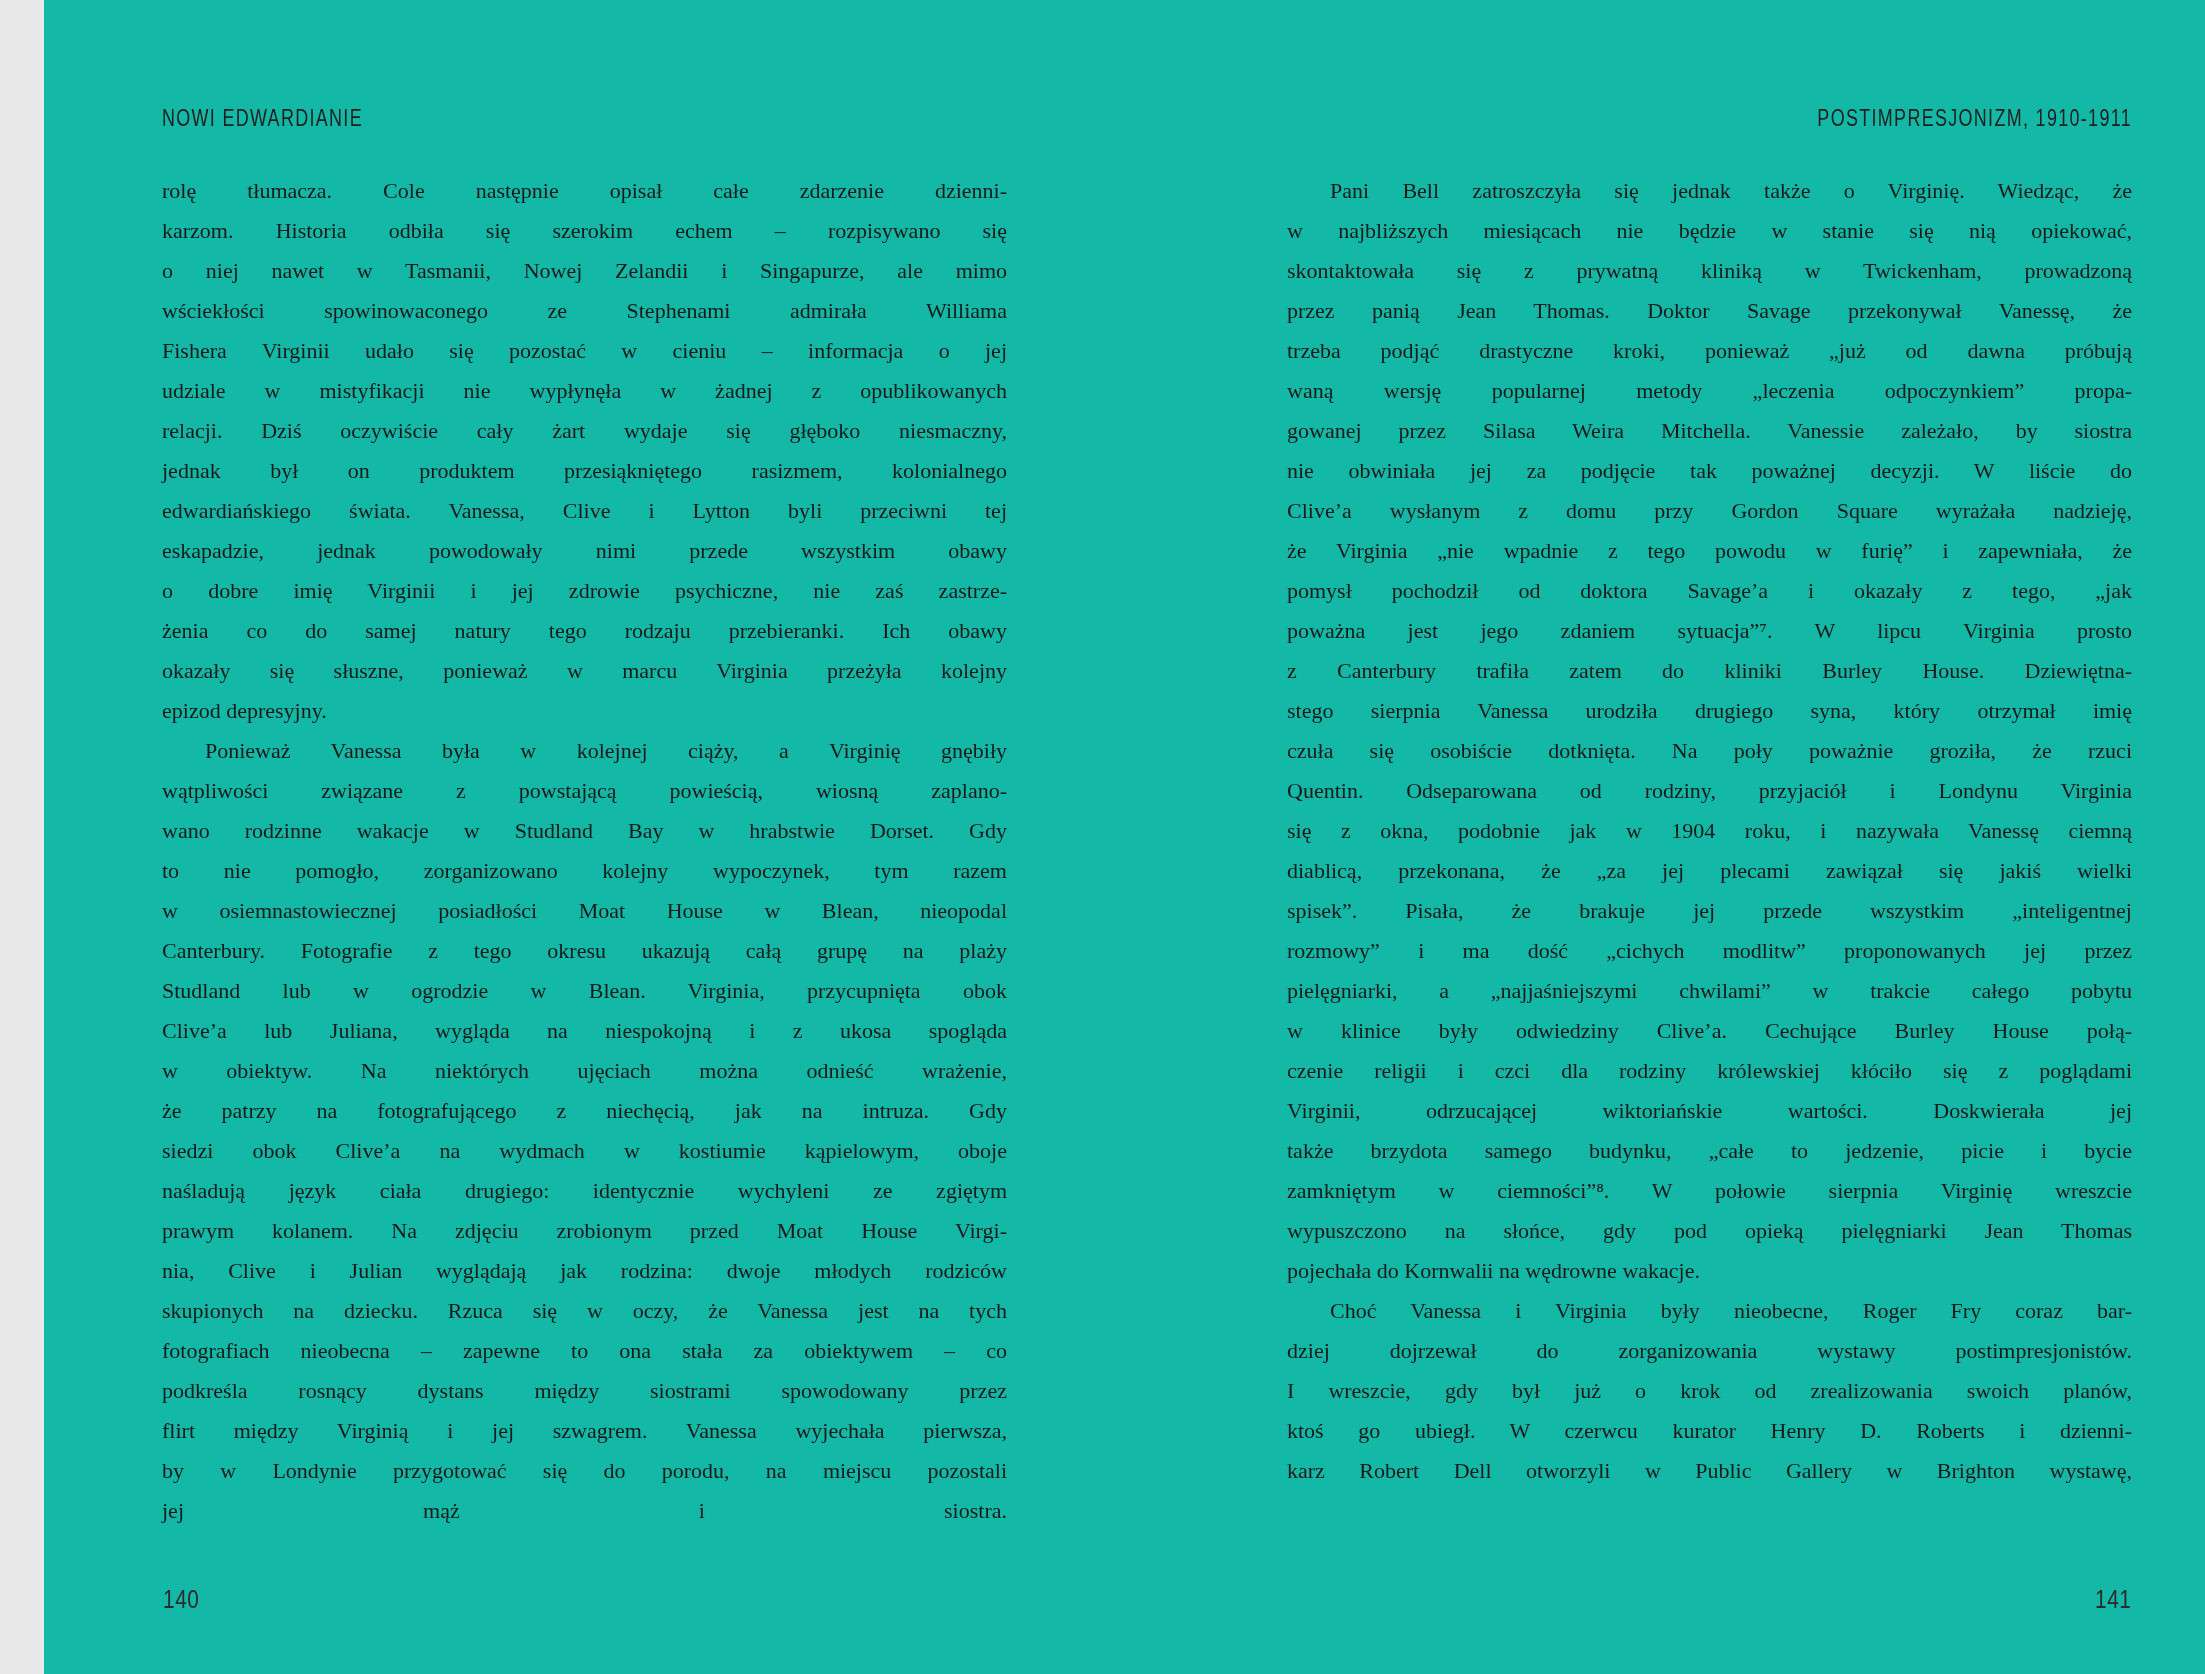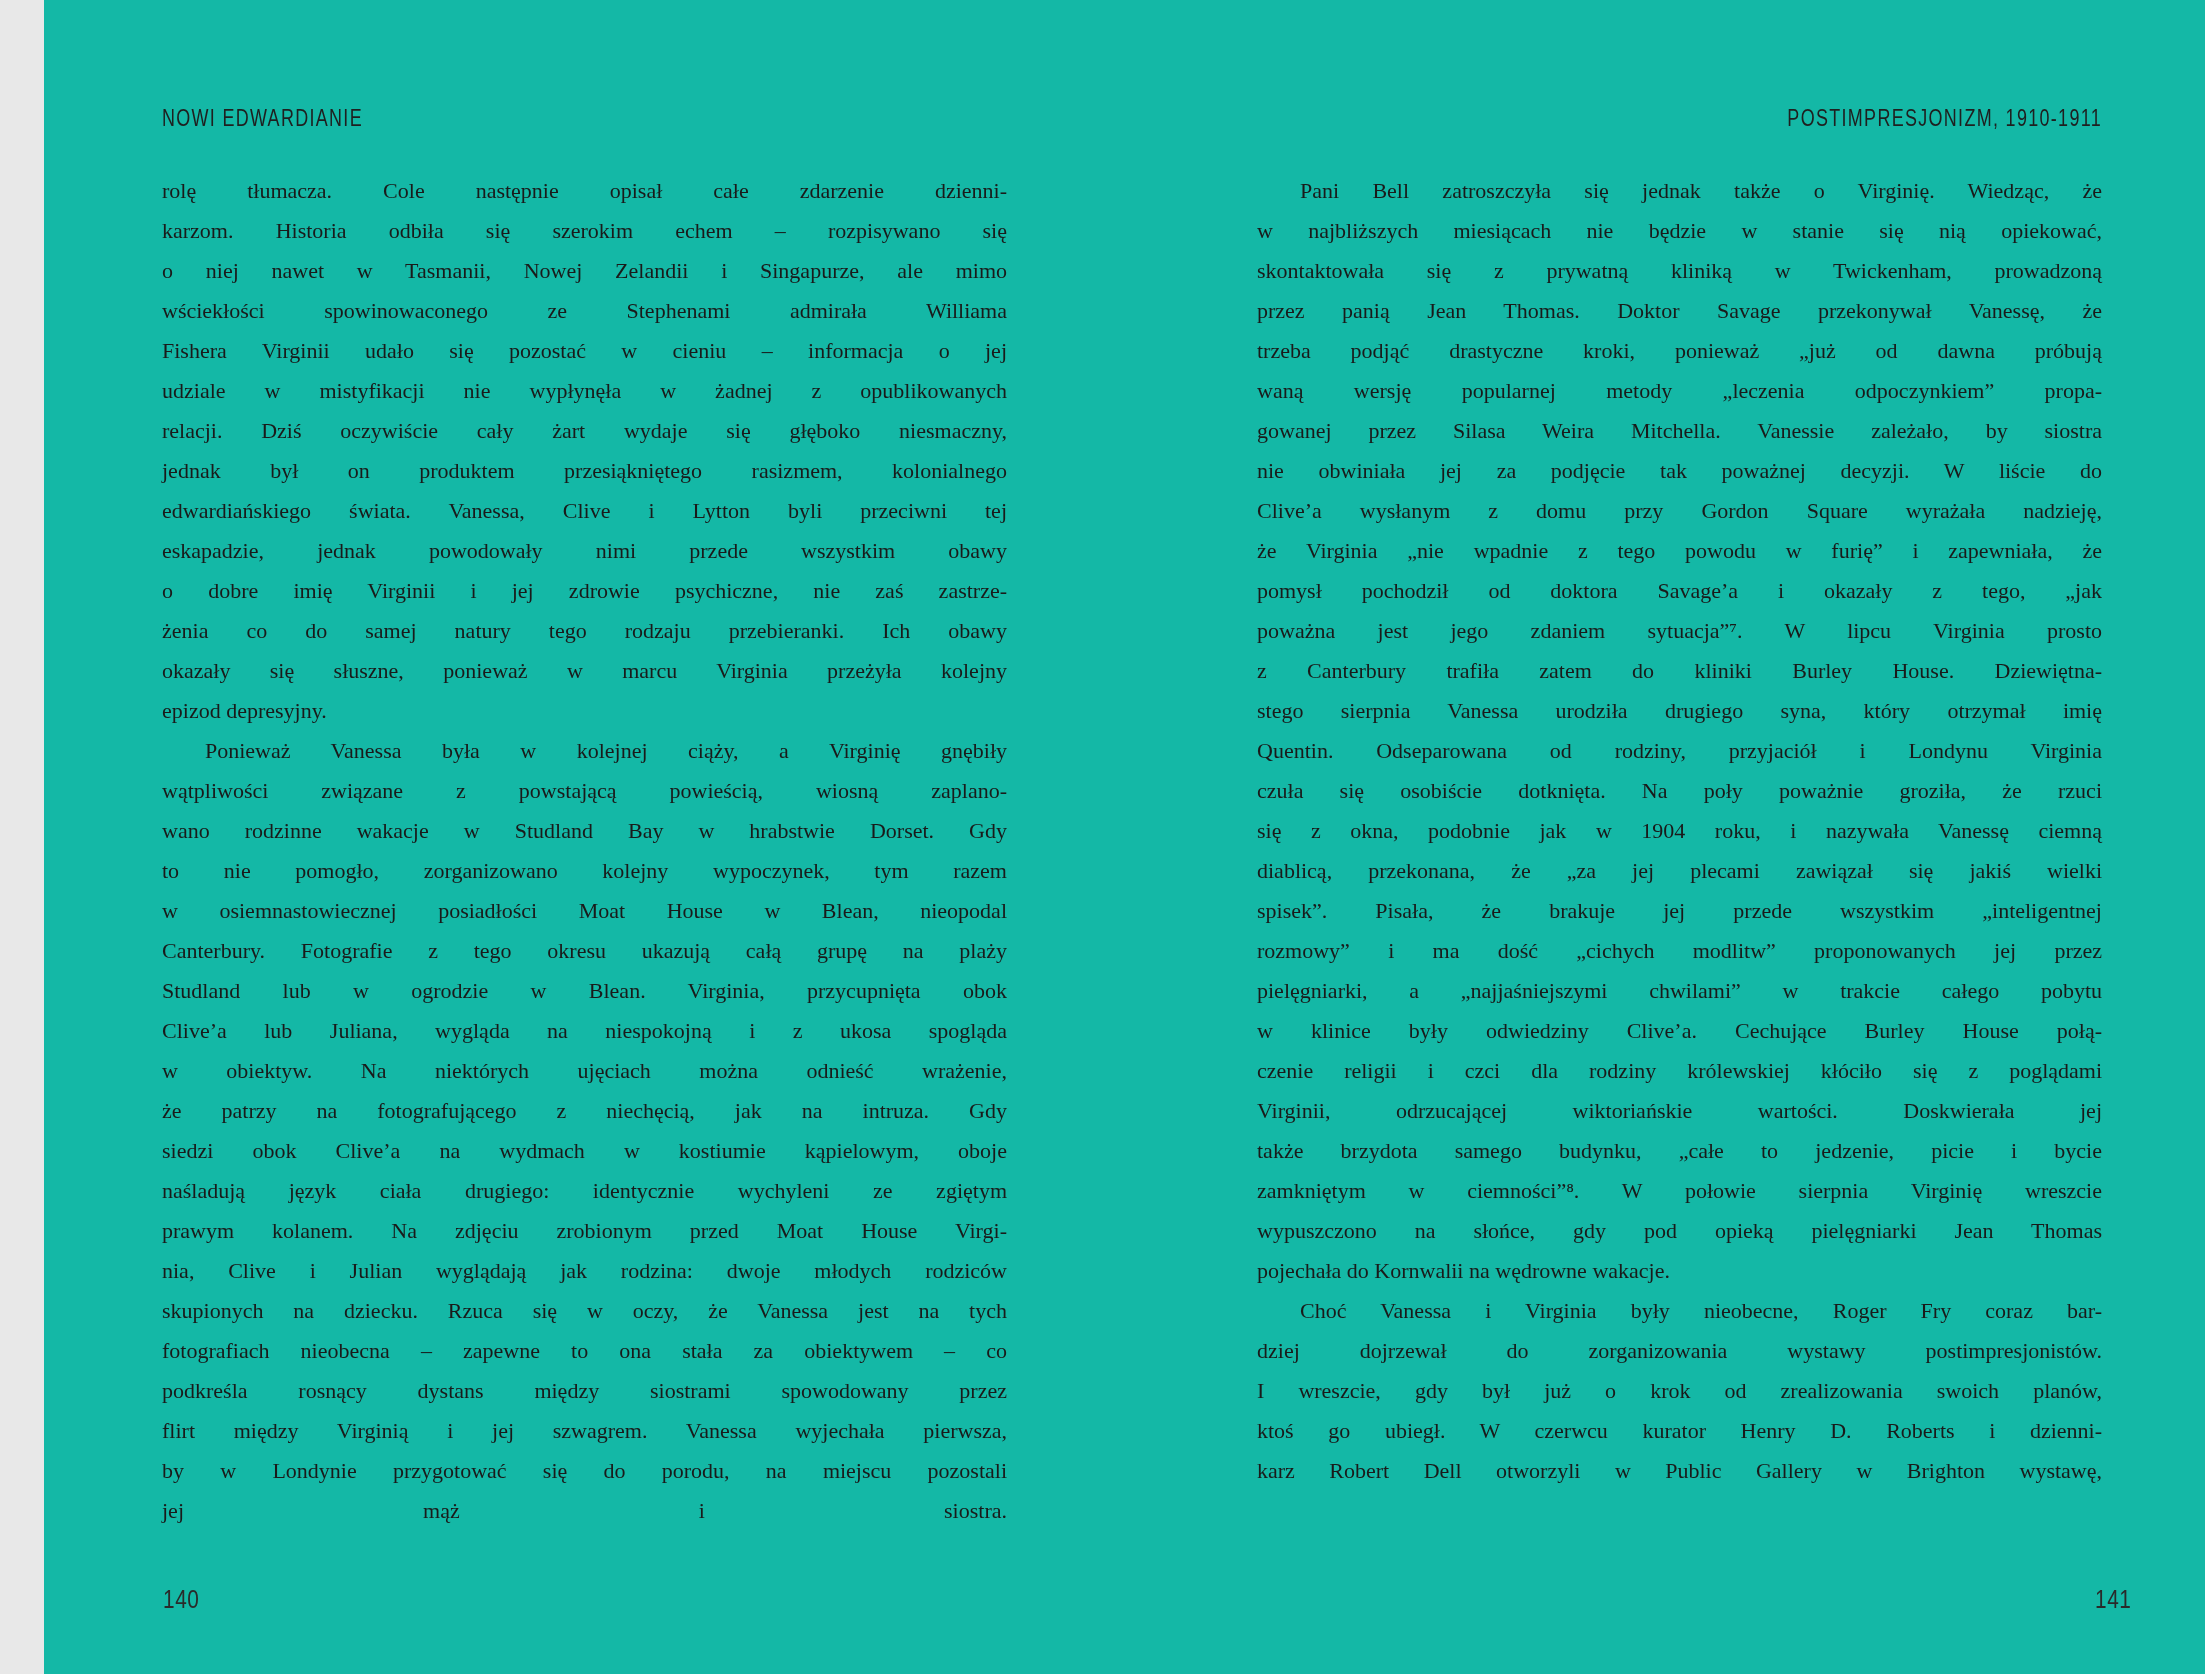--- a/index.html
+++ b/index.html
@@ -12,21 +12,21 @@
     color: #1a1a1a;
     overflow: hidden;
     margin-left: 44px;
   }
   .page {
     position: absolute;
     top: 105px;
     width: 845px;
   }
   .page.left  { left: 118px; }
-  .page.right { left: 1213px; }
+  .page.right { left: 1243px; }
 
   .page-header {
     font-family: "Liberation Sans", "DejaVu Sans", sans-serif;
     font-size: 23px;
     letter-spacing: 1.7px;
     color: #1f1f1f;
     white-space: nowrap;
   }
   .page.left  .page-header { transform: scaleX(0.78); transform-origin: 0 50%; }
   .page.right .page-header { text-align: right; transform: scaleX(0.78); transform-origin: 100% 50%; }
@@ -111,22 +111,22 @@
         <div class="line">trzeba podjąć drastyczne kroki, ponieważ „już od dawna próbują</div>
         <div class="line">waną wersję popularnej metody „leczenia odpoczynkiem” propa-</div>
         <div class="line">gowanej przez Silasa Weira Mitchella. Vanessie zależało, by siostra</div>
         <div class="line">nie obwiniała jej za podjęcie tak poważnej decyzji. W liście do</div>
         <div class="line">Clive’a wysłanym z domu przy Gordon Square wyrażała nadzieję,</div>
         <div class="line">że Virginia „nie wpadnie z tego powodu w furię” i zapewniała, że</div>
         <div class="line">pomysł pochodził od doktora Savage’a i okazały z tego, „jak</div>
         <div class="line">poważna jest jego zdaniem sytuacja”⁷. W lipcu Virginia prosto</div>
         <div class="line">z Canterbury trafiła zatem do kliniki Burley House. Dziewiętna-</div>
         <div class="line">stego sierpnia Vanessa urodziła drugiego syna, który otrzymał imię</div>
+        <div class="line">czuła się osobiście dotknięta. Na poły poważnie groziła, że rzuci</div>
         <div class="line">Quentin. Odseparowana od rodziny, przyjaciół i Londynu Virginia</div>
-        <div class="line">czuła się osobiście dotknięta. Na poły poważnie groziła, że rzuci</div>
         <div class="line">się z okna, podobnie jak w 1904 roku, i nazywała Vanessę ciemną</div>
         <div class="line">diablicą, przekonana, że „za jej plecami zawiązał się jakiś wielki</div>
         <div class="line">spisek”. Pisała, że brakuje jej przede wszystkim „inteligentnej</div>
         <div class="line">rozmowy” i ma dość „cichych modlitw” proponowanych jej przez</div>
         <div class="line">pielęgniarki, a „najjaśniejszymi chwilami” w trakcie całego pobytu</div>
         <div class="line">w klinice były odwiedziny Clive’a. Cechujące Burley House połą-</div>
         <div class="line">czenie religii i czci dla rodziny królewskiej kłóciło się z poglądami</div>
         <div class="line">Virginii, odrzucającej wiktoriańskie wartości. Doskwierała jej</div>
         <div class="line">także brzydota samego budynku, „całe to jedzenie, picie i bycie</div>
         <div class="line">zamkniętym w ciemności”⁸. W połowie sierpnia Virginię wreszcie</div>

